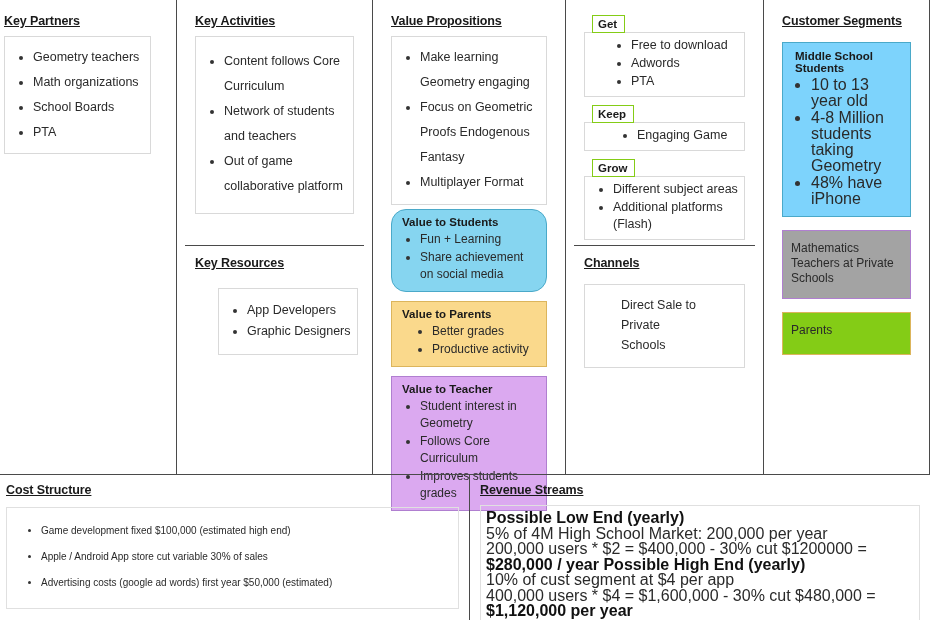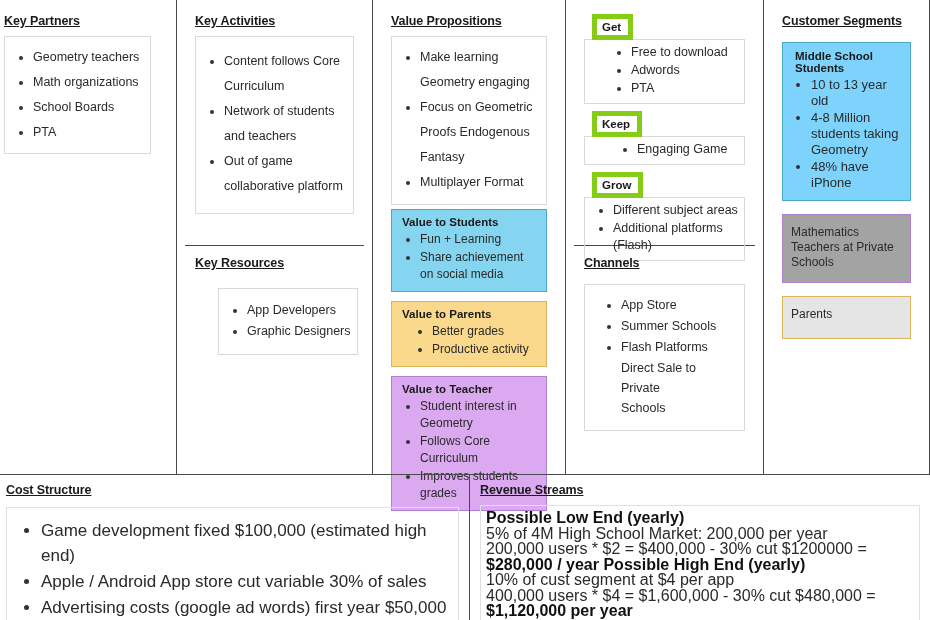--- a/index.html
+++ b/index.html
@@ -93,21 +93,21 @@
     margin-top: 3px;
   }
   .card .card-title {
     font-size: 11.5px;
     font-weight: bold;
     color: #1a1a1a;
     margin: 1px 0 3px 4px;
   }
   .card ul.bullets li { font-size: 12px; line-height: 17px; }
 
-  .card-blue   { background: #86d5f0; border-color: #4aa9c9; }
+  .card-blue   { background: #86d5f0; border-color: #4aa9c9; border-radius: 15px; }
   .card-purple { background: #dba9f0; border-color: #b07fd0; }
   .card-yellow { background: #fad98c; border-color: #dcb55c; }
 
   
   .seg {
     border: 1px solid #9a9a9a;
     margin-bottom: 13px;
     padding: 7px 8px 8px 8px;
   }
   .seg .seg-title {
@@ -115,30 +115,30 @@
     font-weight: bold;
     color: #1a1a1a;
     margin: 0 0 3px 4px;
   }
   .seg .seg-plain {
     font-size: 12px;
     line-height: 15px;
     color: #2a2a2a;
   }
   .seg ul.bullets { margin-left: 20px; }
-  .seg ul.bullets li { font-size: 13px; line-height: 16px; }
+  .seg ul.bullets li { font-size: 16px; line-height: 16px; }
   .seg-blue   { background: #7dd3fc; border-color: #4aa9c9; }
   .seg-purple { background: #a3a3a3; border-color: #b07fd0; }
-  .seg-yellow { background: #e5e5e5; border-color: #dcb55c; }
+  .seg-yellow { background: #84cc16; border-color: #dcb55c; }
   .seg-tall { padding-top: 10px; padding-bottom: 16px; }
 
   
   .chip {
     display: inline-block;
-    border: 5px solid #84cc16;
+    border: 1px solid #84cc16;
     font-size: 11.5px;
     font-weight: bold;
     color: #1a1a1a;
     padding: 2px 7px 2px 5px;
     margin: 0 0 0 8px;
     background: #fff;
     position: relative;
     z-index: 2;
   }
   .chip-box {
@@ -163,21 +163,21 @@
   .bcol { position: relative; height: 100%; padding: 8px 10px 0 10px; }
   .bcol-cost { width: 470px; border-right: 1.5px solid #4a4a4a; }
   .bcol-rev  { width: 460px; }
 
   .cost-box {
     border: 1px solid #e0e0e0;
     margin-top: 10px;
     padding: 10px 6px 12px 6px;
   }
   .cost-box ul.bullets { margin-left: 28px; }
-  .cost-box ul.bullets li { font-size: 17px; line-height: 25px; }
+  .cost-box ul.bullets li { font-size: 10px; line-height: 25px; }
 
   .rev-box {
     border: 1px solid #e0e0e0;
     margin-top: 6px;
     padding: 4px 6px 4px 5px;
   }
   .rev-line { font-size: 16px; line-height: 15.5px; color: #2a2a2a; }
   .rev-line.b { font-weight: bold; color: #111; }
   .rev-line b { font-weight: bold; color: #111; }
 </style>
@@ -297,25 +297,20 @@
               <li>Different subject areas</li>
               <li>Additional platforms (Flash)</li>
             </ul>
           </div>
         </div>
       </div>
 
       <div class="subcell" style="padding-top:10px;">
         <div class="block-title">Channels</div>
         <div class="box" style="margin-top:14px;padding:10px 6px 12px 6px;">
-          <ul class="bullets semiloose" style="margin-left:30px;">
-            <li>App Store</li>
-            <li>Summer Schools</li>
-            <li>Flash Platforms</li>
-          </ul>
           <div class="cont" style="margin-left:30px;">Direct Sale to Private</div>
           <div class="cont" style="margin-left:30px;">Schools</div>
         </div>
       </div>
     </div>
 
     <div class="col col-cs last">
       <div class="subcell">
         <div class="block-title">Customer Segments</div>
 

